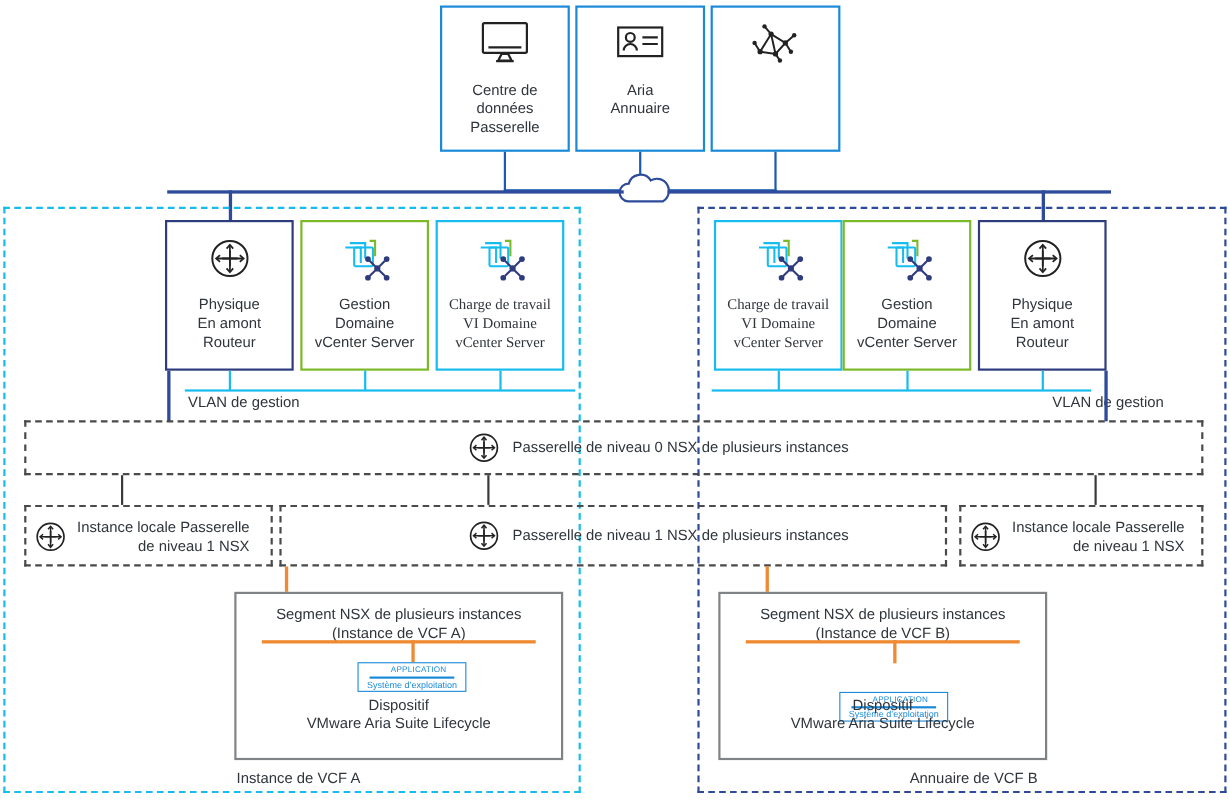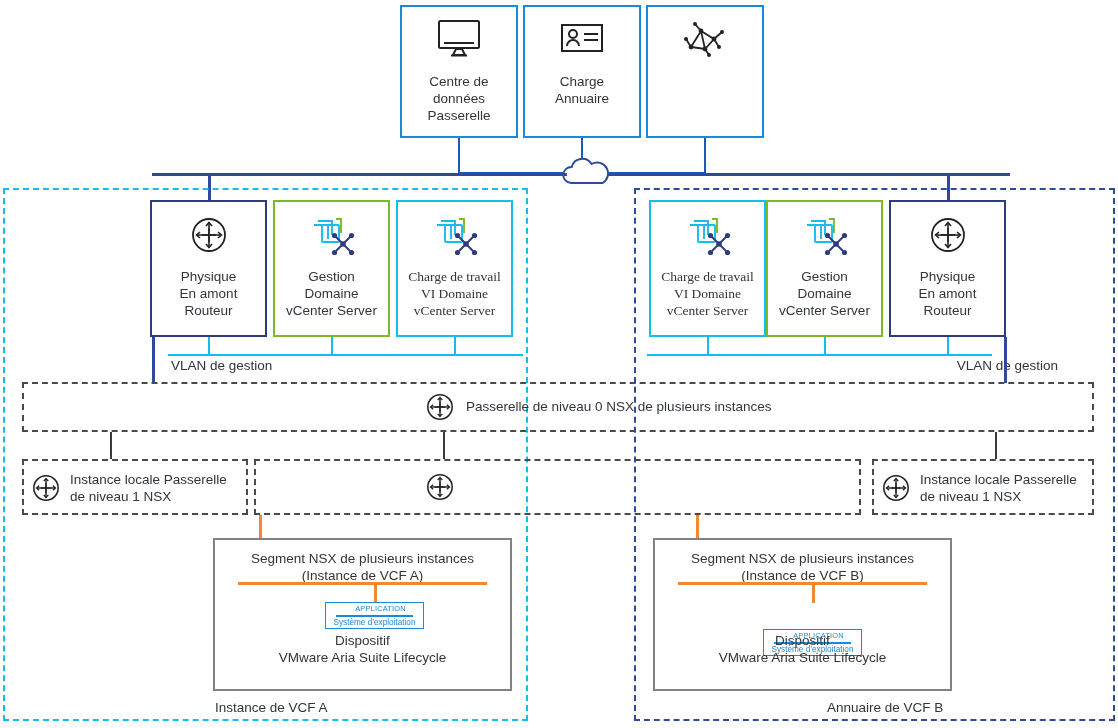--- a/index.html
+++ b/index.html
@@ -40,21 +40,21 @@
   .h-cyan{background:#16bced;height:2px;}
   .v-cyan{background:#16bced;width:2px;}
   .h-blue{background:#1a5ab5;height:2px;}
   .v-blue{background:#1a5ab5;width:2px;}
   .h-orange{background:#ef8a33;height:2.5px;}
   .v-orange{background:#ef8a33;width:2.5px;}
   .v-dark{background:#3a3a3a;width:2px;}
 
   
   .gwrow{display:flex;align-items:center;}
-  .gwrow .gtxt{font-size:13.5px;line-height:17.5px;color:#30353b;white-space:pre-line;}
+  .gwrow .gtxt{font-size:13.5px;line-height:17.5px;color:#30353b;white-space:pre-line;text-align:right;}
 
   
   .vm{
     border:1.6px solid #1a89d8;background:#fff;
     width:99px;height:27px;position:relative;
   }
   .vm .app{
     position:absolute;top:1px;left:12px;right:0;text-align:center;
     font-size:7.4px;letter-spacing:.2px;color:#1a89d8;
   }
@@ -85,21 +85,21 @@
 <div class="abs srcbox" style="left:523px;top:5px;width:118px;height:133px;">
   <div class="icowrap">
     <svg width="44" height="34" viewBox="0 0 44 34">
       <rect x="2" y="4" width="40" height="26" fill="none" stroke="#222" stroke-width="2"></rect>
       <circle cx="13" cy="13" r="4" fill="none" stroke="#222" stroke-width="2"></circle>
       <path d="M7 25 a6 6 0 0 1 12 0" fill="none" stroke="#222" stroke-width="2"></path>
       <line x1="24" y1="13" x2="38" y2="13" stroke="#222" stroke-width="2"></line>
       <line x1="24" y1="19" x2="38" y2="19" stroke="#222" stroke-width="2"></line>
     </svg>
   </div>
-  <div class="lbl txt">Charge
+  <div class="lbl txt">Aria
 Annuaire</div>
 </div>
 
 <div class="abs srcbox" style="left:646px;top:5px;width:118px;height:133px;">
   <div class="icowrap">
     <svg width="48" height="42" viewBox="0 0 48 42">
       <g stroke="#222" stroke-width="1.8" fill="none">
         <path d="M10 30 L20 14 L33 22 L24 32 Z"></path>
         <line x1="20" y1="14" x2="24" y2="32"></line>
         <line x1="20" y1="14" x2="14" y2="7"></line>
@@ -369,20 +369,21 @@
           <path d="M18 12 L21 8.5 L24 12"></path>
         <line x1="21" y1="14" x2="21" y2="33"></line>
           <path d="M18 30 L21 33.5 L24 30"></path>
         <line x1="14" y1="21" x2="33" y2="21"></line>
           <path d="M30 18 L33.5 21 L30 24"></path>
         <line x1="28" y1="21" x2="9" y2="21"></line>
           <path d="M12 18 L8.5 21 L12 24"></path>
       </g>
     </svg>
   </span>
+  <span class="gtxt" style="margin-left:10px;">Passerelle de niveau 1 NSX de plusieurs instances</span>
 </div>
 
 <div class="abs frame-gray" style="left:872px;top:459px;width:222px;height:56px;"></div>
 <div class="abs gwrow" style="left:880px;top:470px;height:36px;">
   <span style="display:inline-block;line-height:0;">
     <svg width="32" height="32" viewBox="0 0 42 42">
       <circle cx="21" cy="21" r="16" fill="none" stroke="#222" stroke-width="2"></circle>
       <g stroke="#222" stroke-width="1.8" fill="none">
         <line x1="21" y1="28" x2="21" y2="9"></line>
           <path d="M18 12 L21 8.5 L24 12"></path>

